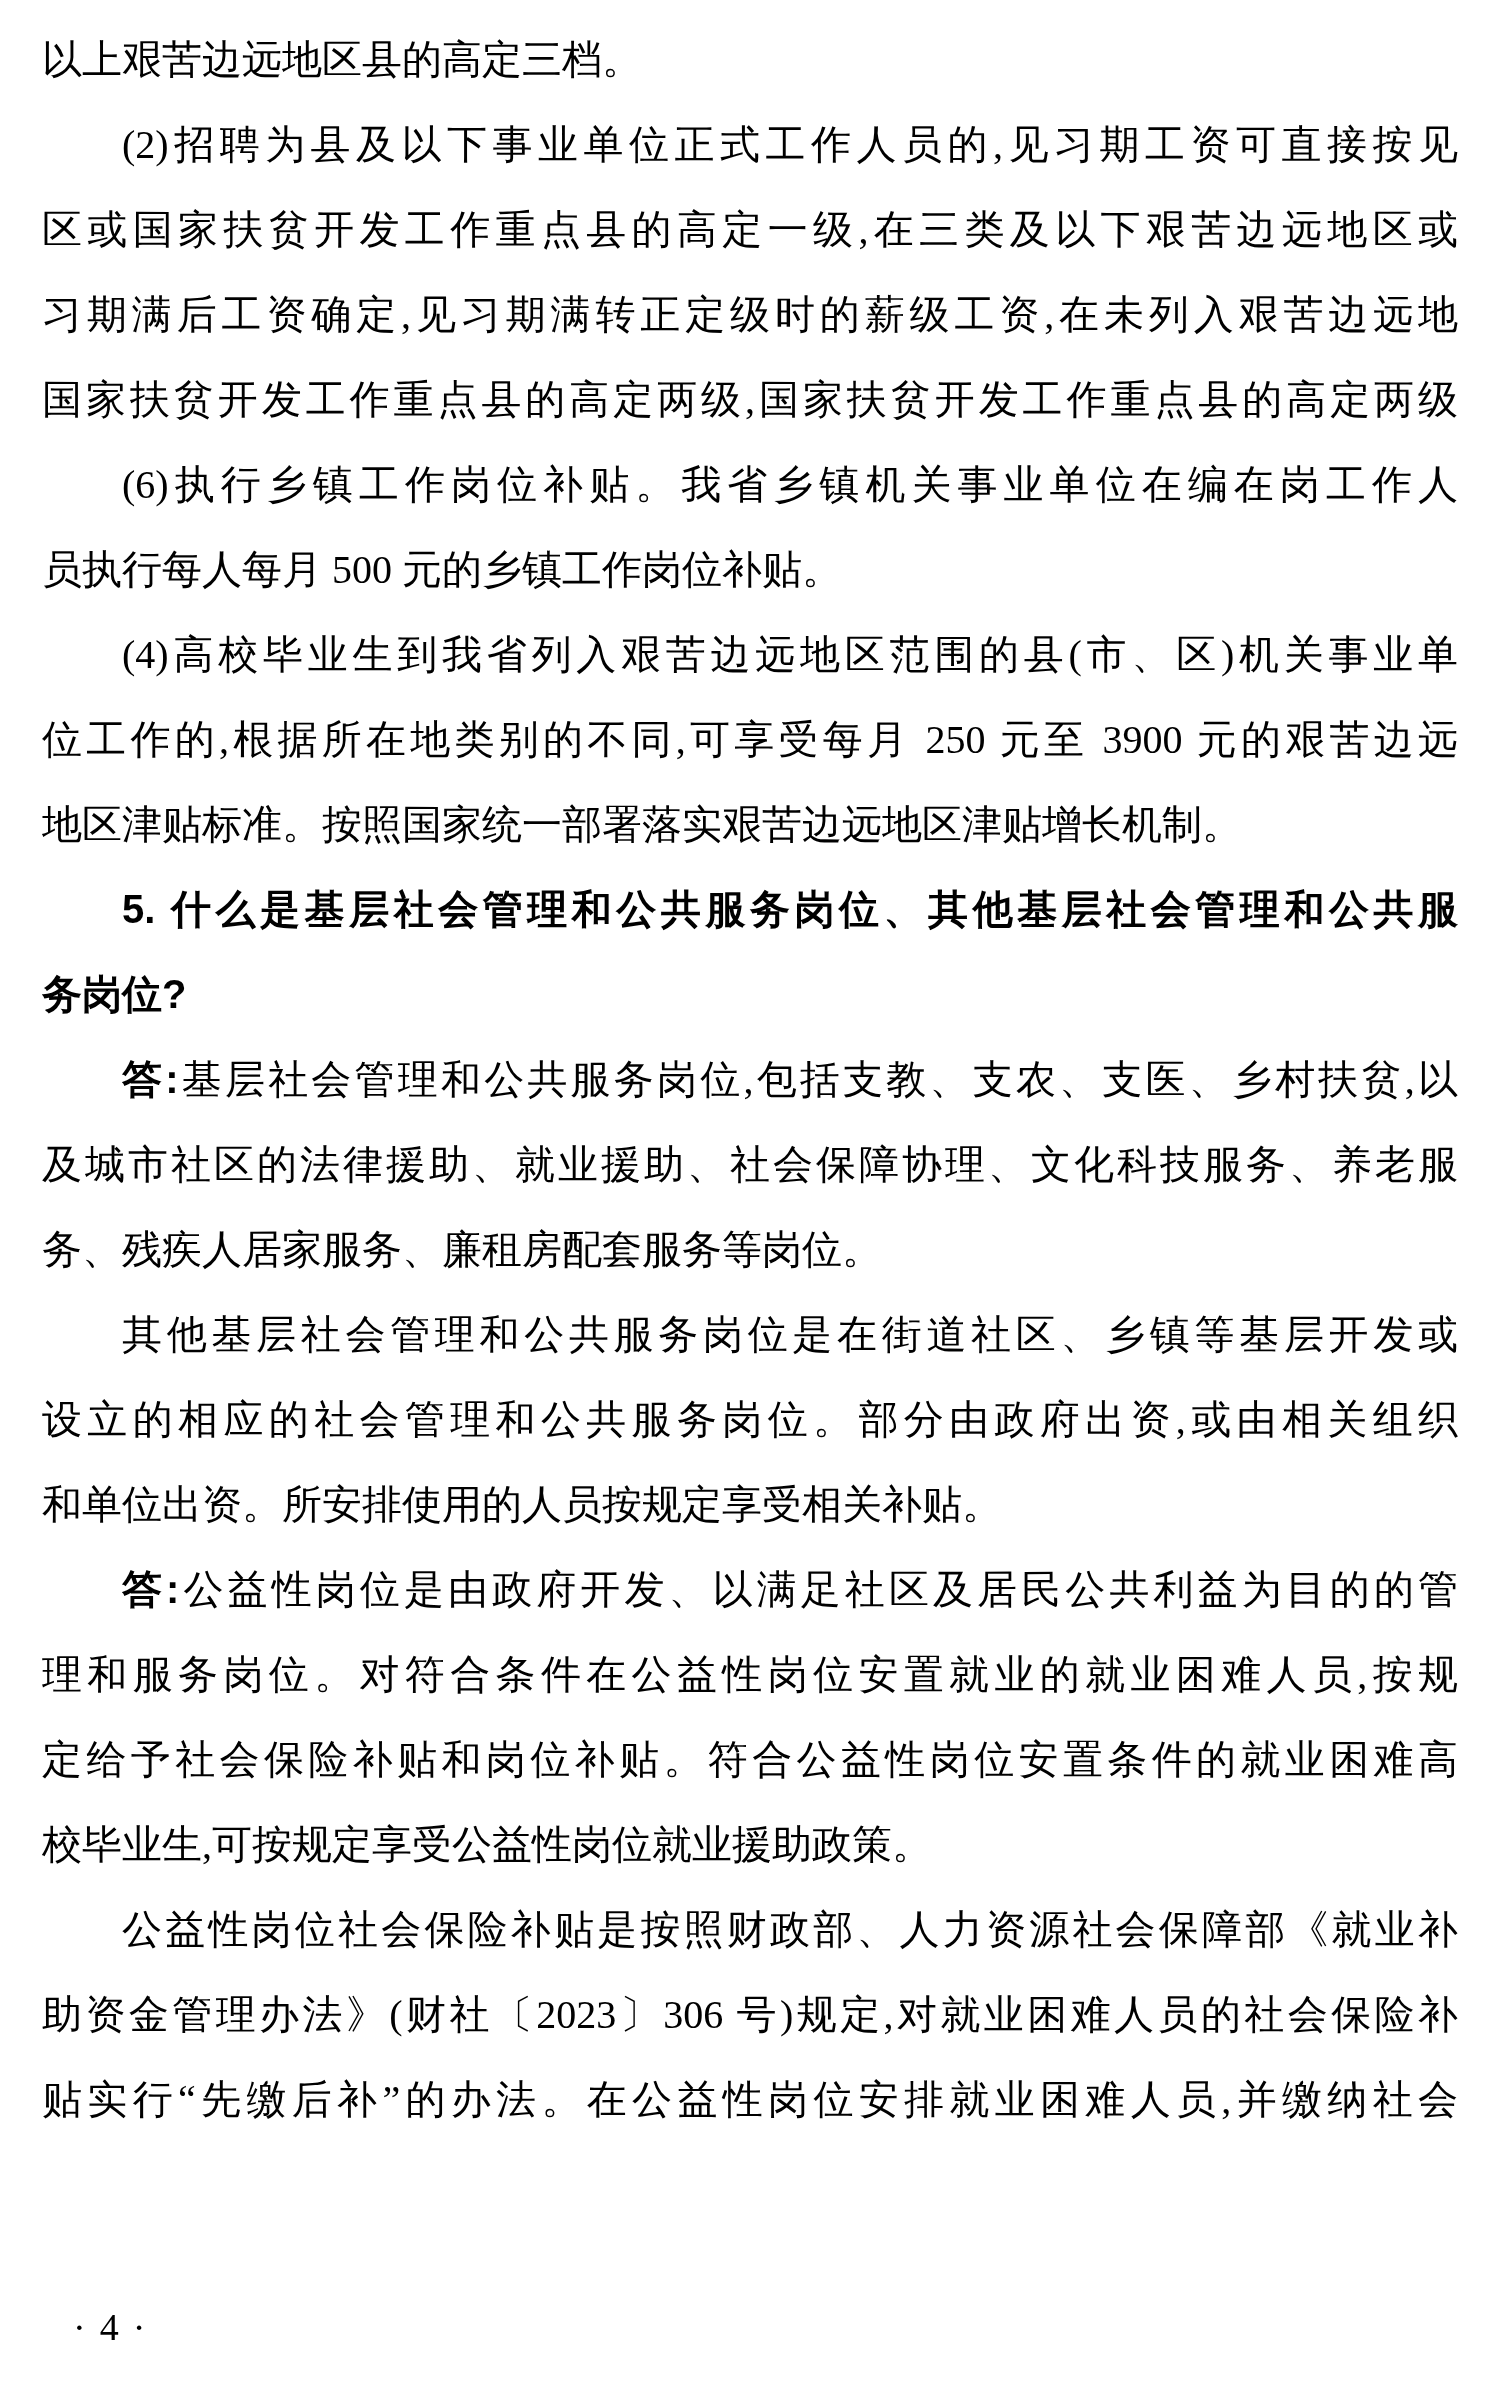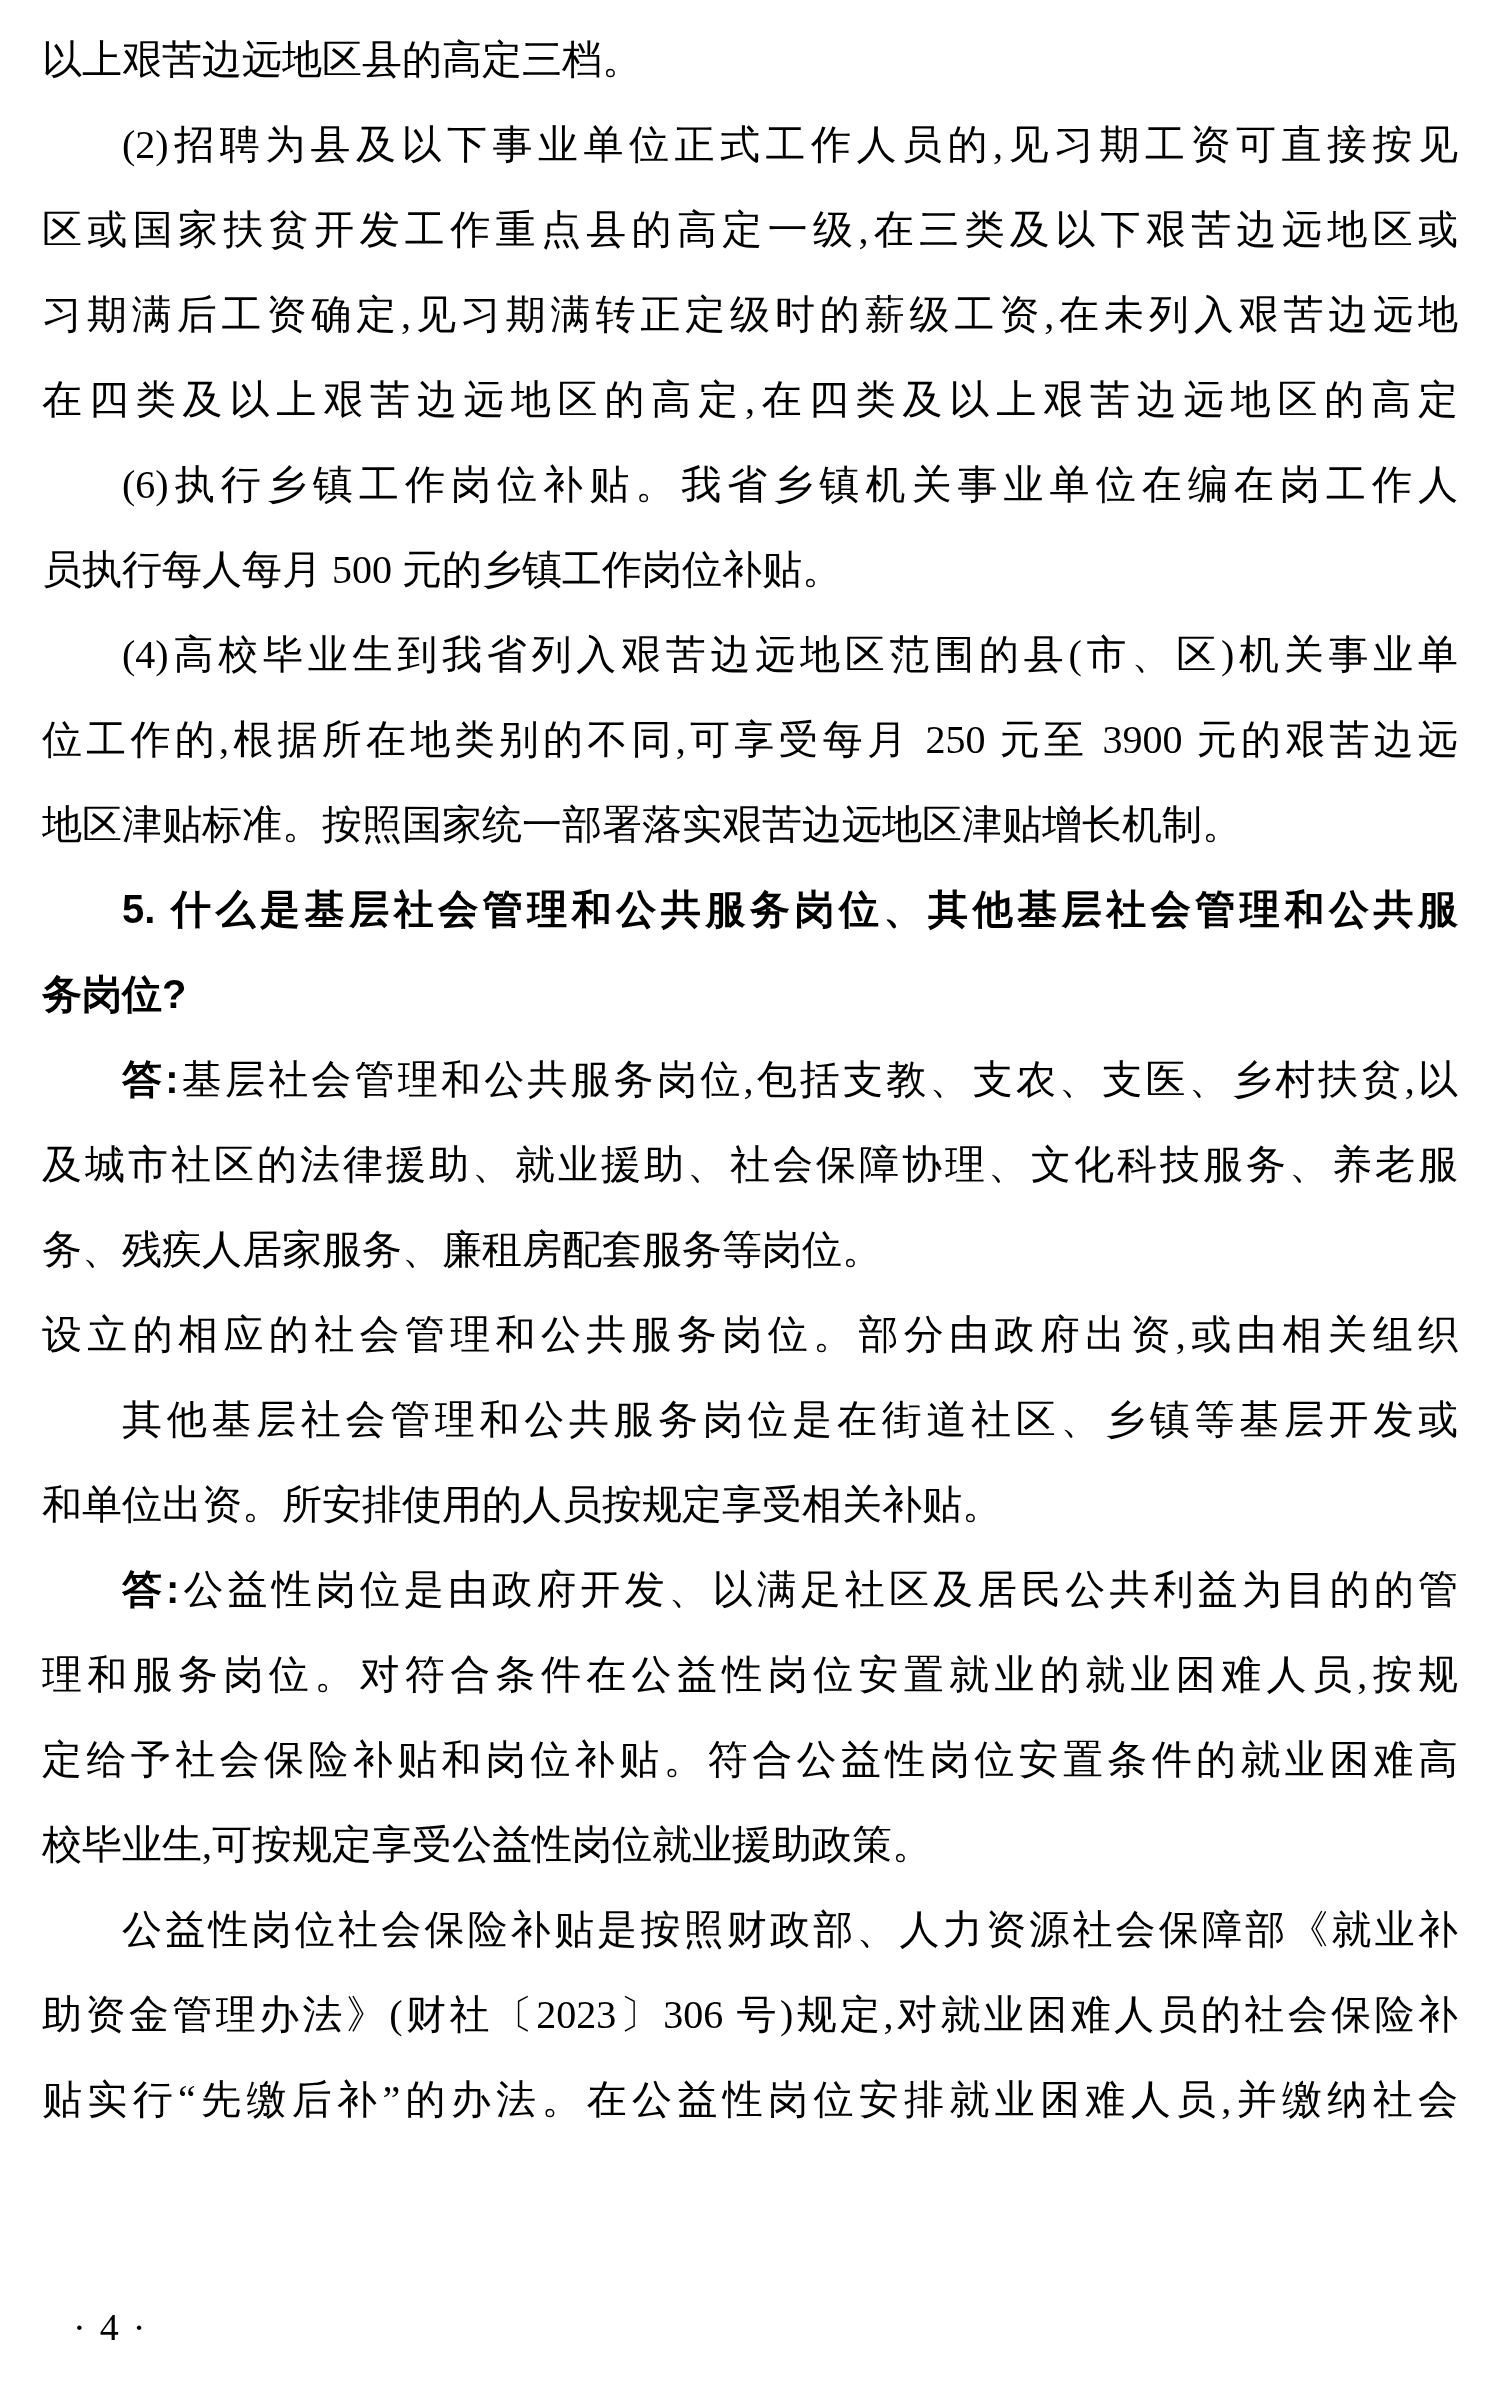--- a/index.html
+++ b/index.html
@@ -65,43 +65,43 @@
 
 <div class="page">
   <div class="text-block" id="text-block">
       <div class="para">
         <div class="line endline">以上艰苦边远地区县的高定三档。</div>
       </div>
       <div class="para">
         <div class="line indent">(2)招聘为县及以下事业单位正式工作人员的,见习期工资可直接按见</div>
         <div class="line">区或国家扶贫开发工作重点县的高定一级,在三类及以下艰苦边远地区或</div>
         <div class="line">习期满后工资确定,见习期满转正定级时的薪级工资,在未列入艰苦边远地</div>
-        <div class="line">在四类及以上艰苦边远地区的高定,在四类及以上艰苦边远地区的高定</div>
+        <div class="line">国家扶贫开发工作重点县的高定两级,国家扶贫开发工作重点县的高定两级</div>
       </div>
       <div class="para">
         <div class="line indent">(6)执行乡镇工作岗位补贴。我省乡镇机关事业单位在编在岗工作人</div>
         <div class="line endline">员执行每人每月 500 元的乡镇工作岗位补贴。</div>
       </div>
       <div class="para">
         <div class="line indent">(4)高校毕业生到我省列入艰苦边远地区范围的县(市、区)机关事业单</div>
         <div class="line">位工作的,根据所在地类别的不同,可享受每月 250 元至 3900 元的艰苦边远</div>
         <div class="line endline">地区津贴标准。按照国家统一部署落实艰苦边远地区津贴增长机制。</div>
       </div>
       <div class="para">
         <div class="line heading indent">5. 什么是基层社会管理和公共服务岗位、其他基层社会管理和公共服</div>
         <div class="line heading endline">务岗位?</div>
       </div>
       <div class="para">
         <div class="line indent"><span class="ans-prefix">答:</span>基层社会管理和公共服务岗位,包括支教、支农、支医、乡村扶贫,以</div>
         <div class="line">及城市社区的法律援助、就业援助、社会保障协理、文化科技服务、养老服</div>
         <div class="line endline">务、残疾人居家服务、廉租房配套服务等岗位。</div>
       </div>
       <div class="para">
+        <div class="line indent">其他基层社会管理和公共服务岗位是在街道社区、乡镇等基层开发或</div>
         <div class="line">设立的相应的社会管理和公共服务岗位。部分由政府出资,或由相关组织</div>
-        <div class="line indent">其他基层社会管理和公共服务岗位是在街道社区、乡镇等基层开发或</div>
         <div class="line endline">和单位出资。所安排使用的人员按规定享受相关补贴。</div>
       </div>
       <div class="para">
         <div class="line indent"><span class="ans-prefix">答:</span>公益性岗位是由政府开发、以满足社区及居民公共利益为目的的管</div>
         <div class="line">理和服务岗位。对符合条件在公益性岗位安置就业的就业困难人员,按规</div>
         <div class="line">定给予社会保险补贴和岗位补贴。符合公益性岗位安置条件的就业困难高</div>
         <div class="line endline">校毕业生,可按规定享受公益性岗位就业援助政策。</div>
       </div>
       <div class="para">
         <div class="line indent">公益性岗位社会保险补贴是按照财政部、人力资源社会保障部《就业补</div>

